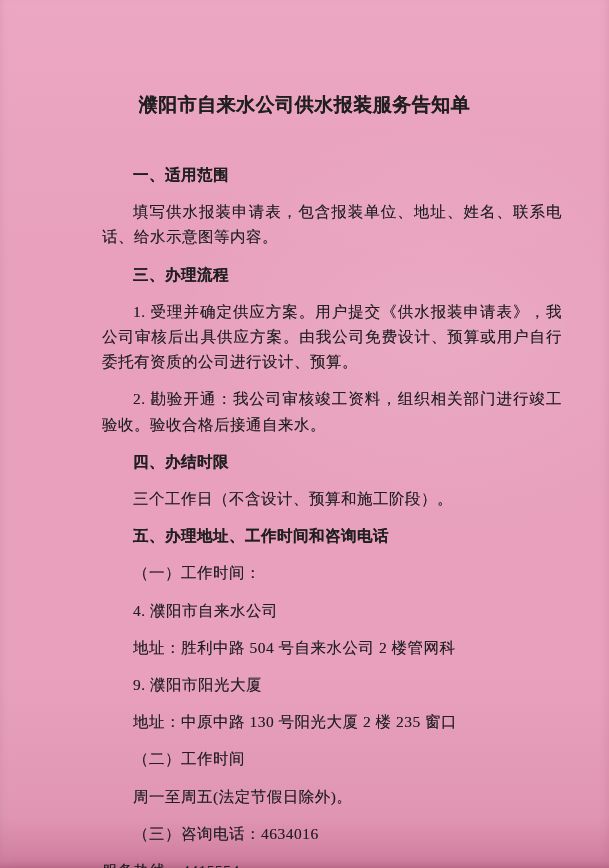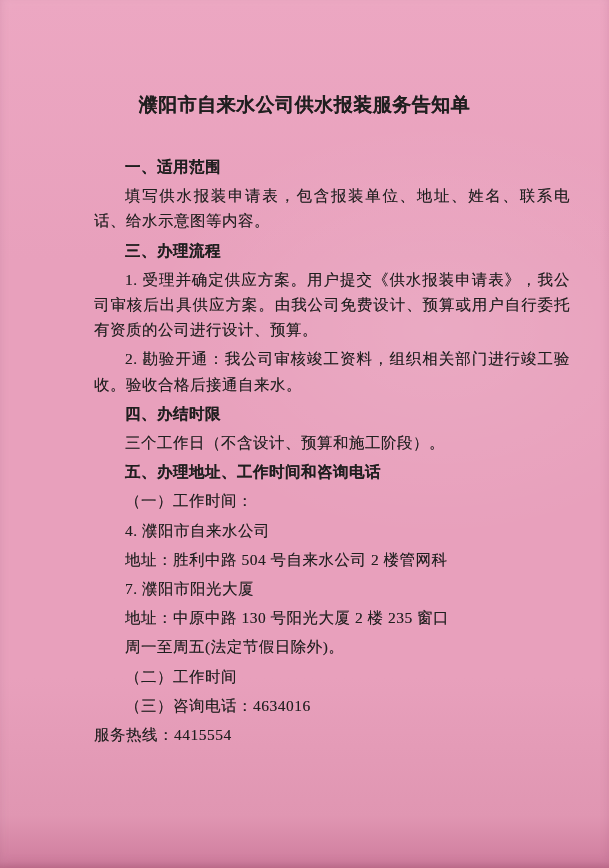--- a/index.html
+++ b/index.html
@@ -50,21 +50,21 @@
   .content {
     position: absolute;
     top: 150px;
     left: 90px;
     width: 484px;
     font-size: 15.5px;
     letter-spacing: 0.5px;
     line-height: 25.2px;
   }
   .content p {
-    margin: 4px;
+    margin: 12px;
     padding: 0;
   }
   .heading {
     font-family: "Liberation Sans", "DejaVu Sans", sans-serif;
     font-weight: 700;
     font-size: 15.5px;
     text-indent: 2em;
     text-shadow: 0 0 0.4px rgba(0,0,0,0.65);
   }
   .para {
@@ -99,21 +99,21 @@
     <p class="para">1. 受理并确定供应方案。用户提交《供水报装申请表》，我公司审核后出具供应方案。由我公司免费设计、预算或用户自行委托有资质的公司进行设计、预算。</p>
     <p class="para">2. 勘验开通：我公司审核竣工资料，组织相关部门进行竣工验收。验收合格后接通自来水。</p>
 
     <p class="heading">四、办结时限</p>
     <p class="para">三个工作日（不含设计、预算和施工阶段）。</p>
 
     <p class="heading">五、办理地址、工作时间和咨询电话</p>
     <p class="line-indent">（一）工作时间：</p>
     <p class="line-indent">4. 濮阳市自来水公司</p>
     <p class="line-indent">地址：胜利中路 504 号自来水公司 2 楼管网科</p>
-    <p class="line-indent">7. 濮阳市阳光大厦</p>
+    <p class="line-indent">9. 濮阳市阳光大厦</p>
     <p class="line-indent">地址：中原中路 130 号阳光大厦 2 楼 235 窗口</p>
+    <p class="line-indent">（二）工作时间</p>
     <p class="line-indent">周一至周五(法定节假日除外)。</p>
-    <p class="line-indent">（二）工作时间</p>
     <p class="line-indent">（三）咨询电话：4634016</p>
     <p class="line-indent-deep">服务热线：4415554</p>
 
   </div>
 </div>
 
 </body></html>

